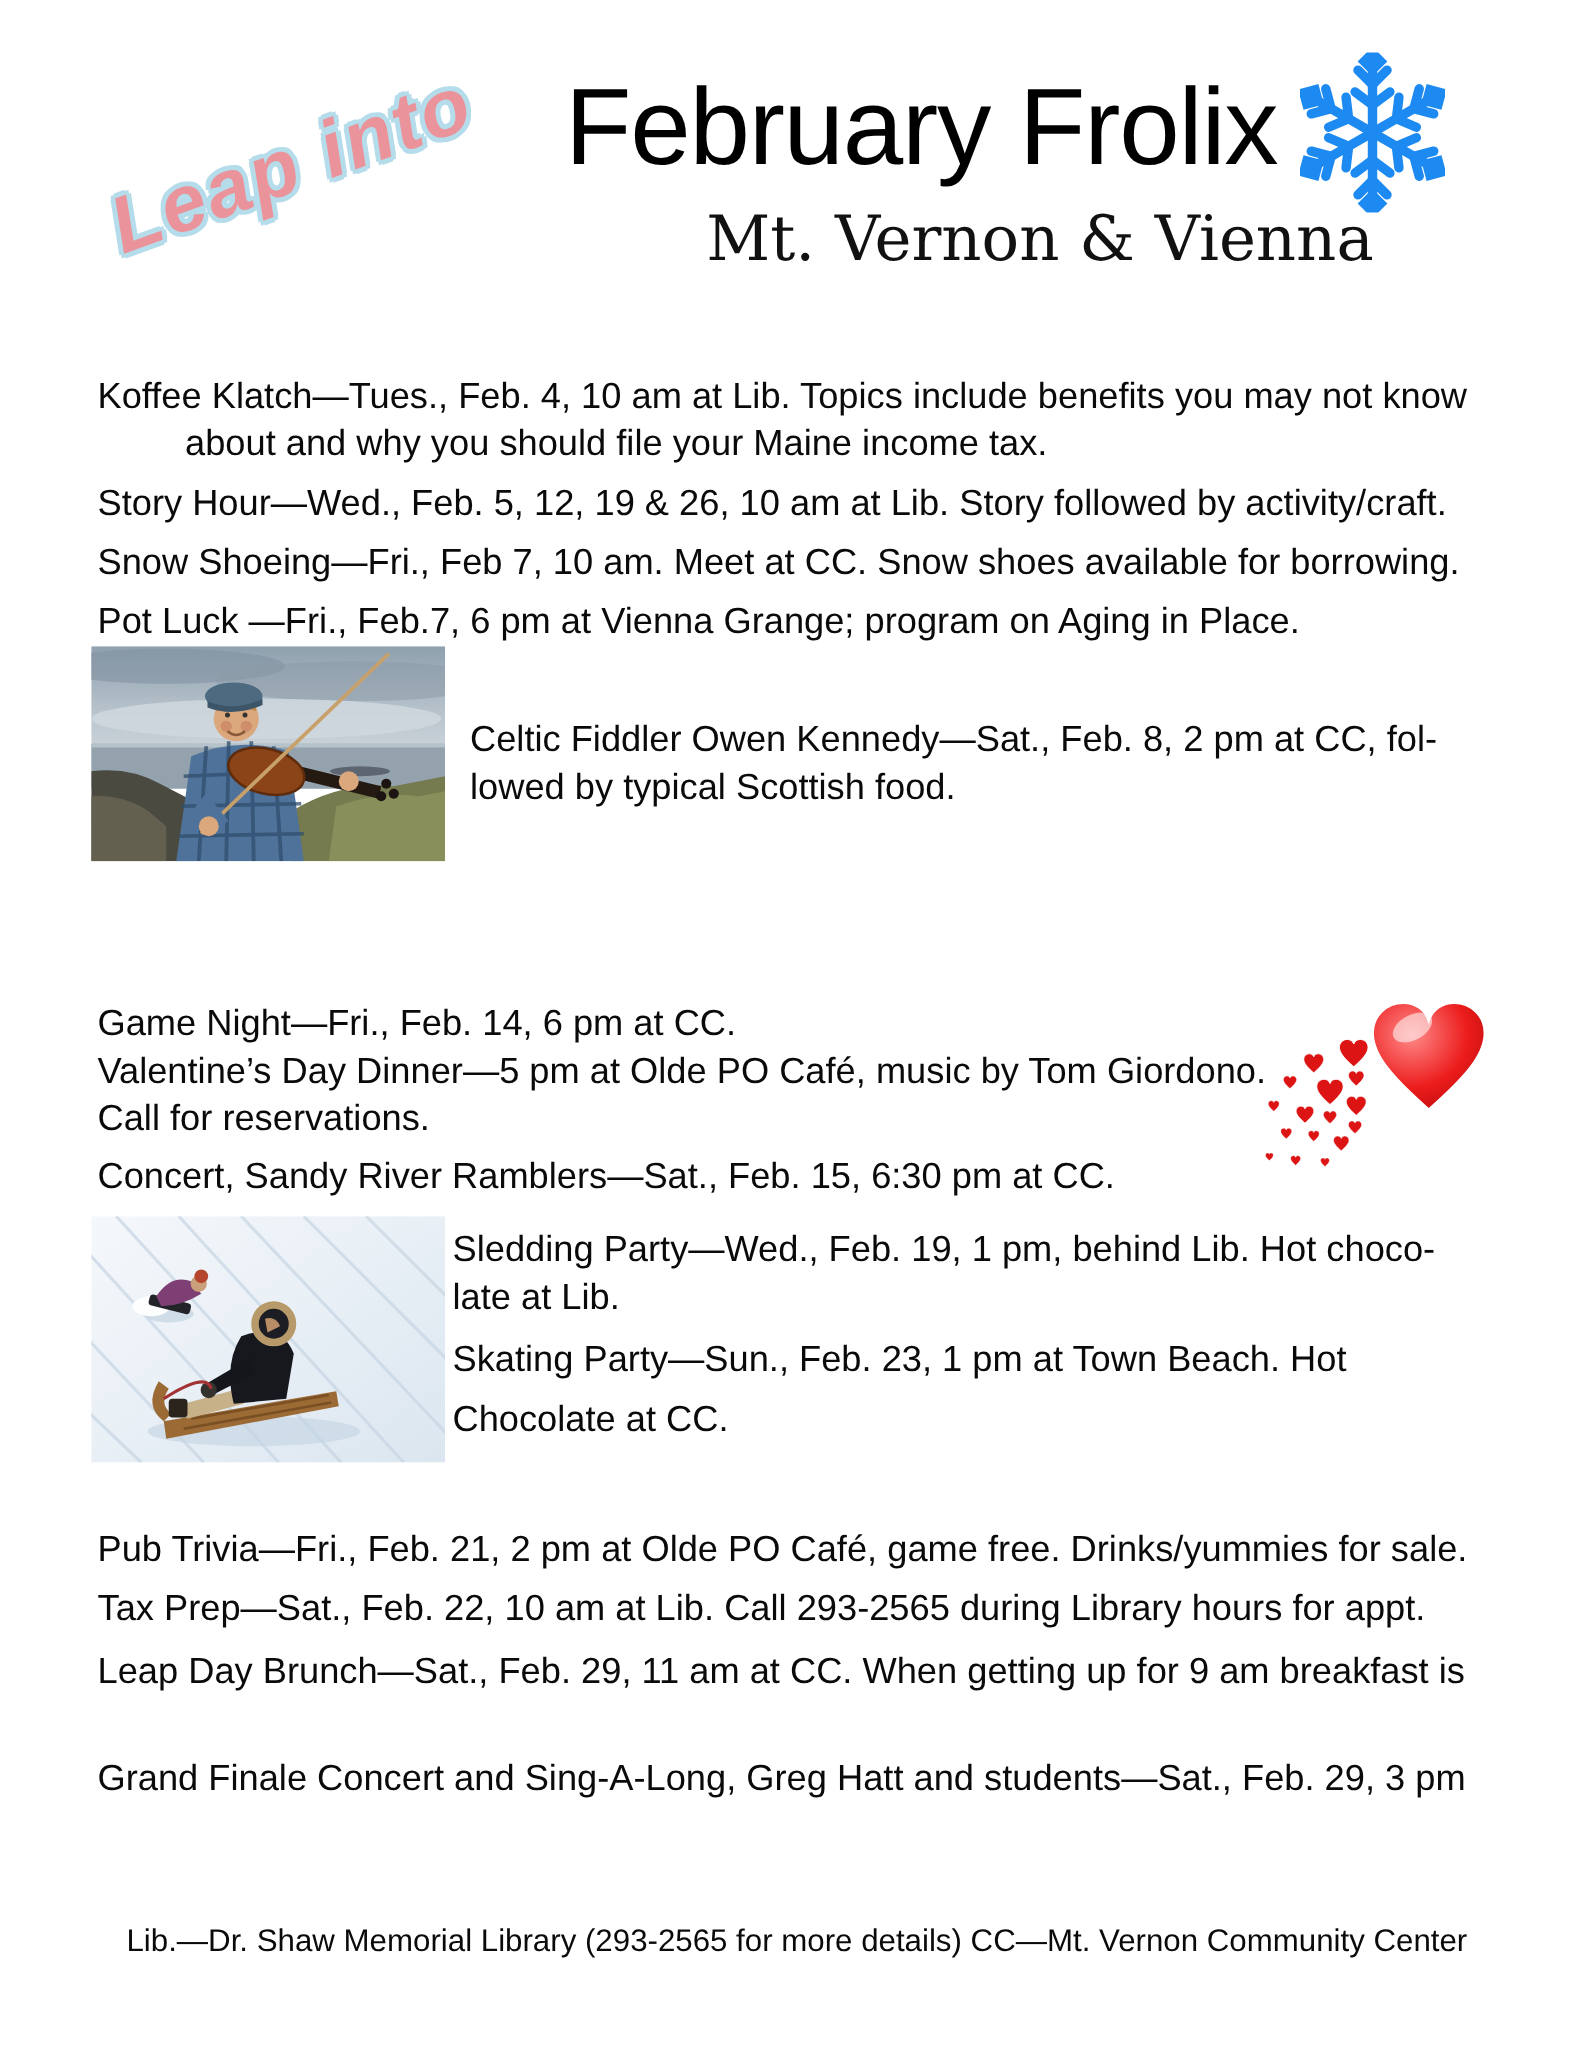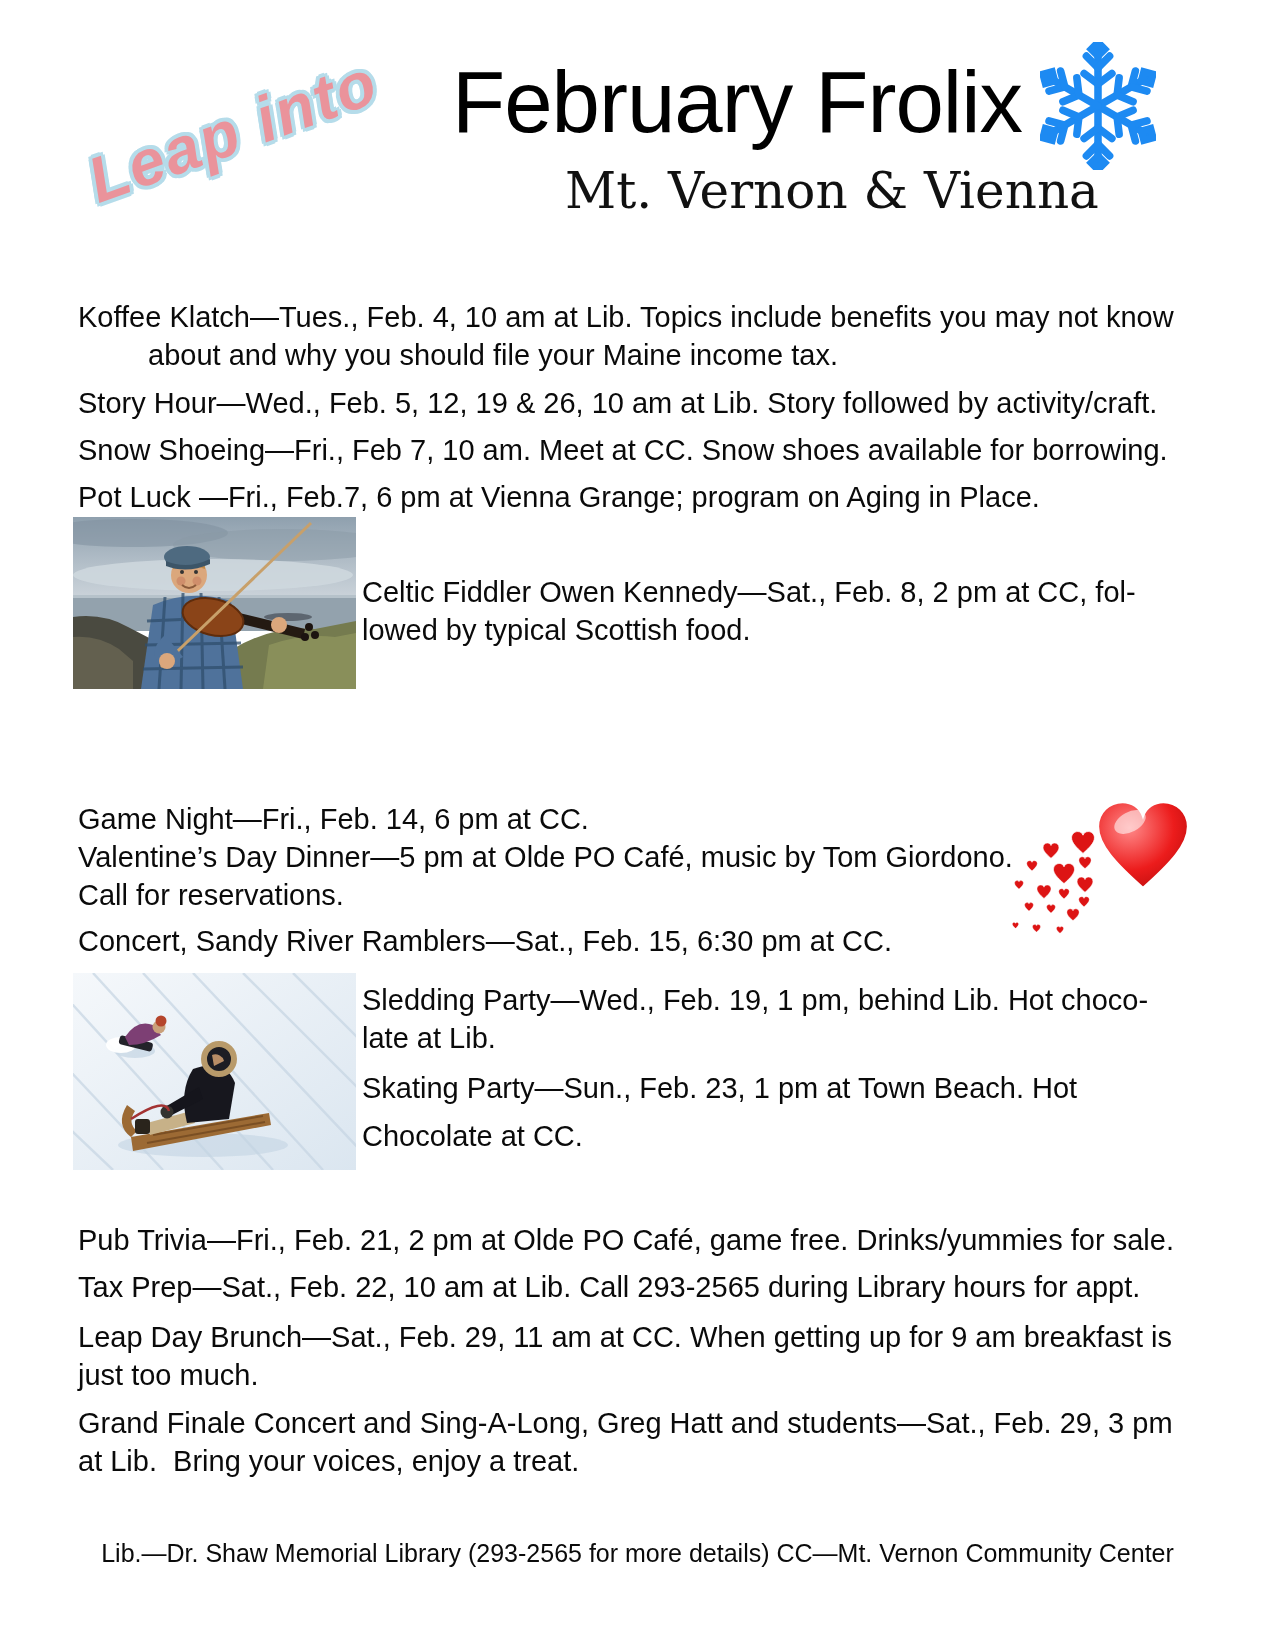--- a/index.html
+++ b/index.html
@@ -166,21 +166,21 @@
           <circle cx="242" cy="118" r="4" fill="#1c1410"></circle>
         <circle cx="232" cy="120" r="4" fill="#1c1410"></circle>
         <line x1="238" y1="6" x2="88" y2="150" stroke="#c8a06a" stroke-width="3"></line>
         <circle cx="206" cy="108" r="8" fill="#dba77c"></circle>
         <path d="M92 118 Q72 136 90 150 L110 140 Z" fill="#4f729b"></path>
         <circle cx="94" cy="144" r="8" fill="#dba77c"></circle>
       </g>
     </svg>
   </div>
 
-  <div class="abs" style="left:362px;top:573px">
+  <div class="abs" style="left:376px;top:573px">
     <div class="line">Celtic Fiddler Owen Kennedy—Sat., Feb. 8, 2 pm at CC, fol-</div>
     <div class="line">lowed by typical Scottish food.</div>
   </div>
 
 
   <div class="abs" style="left:78px;top:800px">
     <div class="line">Game Night—Fri., Feb. 14, 6 pm at CC.</div>
   </div>
 
   <div class="abs" style="left:78px;top:838px">
@@ -285,25 +285,23 @@
   <div class="abs" style="left:78px;top:1221px">
     <div class="line">Pub Trivia—Fri., Feb. 21, 2 pm at Olde PO Café, game free. Drinks/yummies for sale.</div>
   </div>
 
   <div class="abs" style="left:78px;top:1268px">
     <div class="line">Tax Prep—Sat., Feb. 22, 10 am at Lib. Call 293-2565 during Library hours for appt.</div>
   </div>
 
   <div class="abs" style="left:78px;top:1318px">
     <div class="line">Leap Day Brunch—Sat., Feb. 29, 11 am at CC. When getting up for 9 am breakfast is</div>
-    <div class="line">just too much.</div>
   </div>
 
   <div class="abs" style="left:78px;top:1404px">
     <div class="line">Grand Finale Concert and Sing-A-Long, Greg Hatt and students—Sat., Feb. 29, 3 pm</div>
-    <div class="line">at Lib.  Bring your voices, enjoy a treat.</div>
   </div>
 
   <div class="abs footer">
     <div class="line">Lib.—Dr. Shaw Memorial Library (293-2565 for more details) CC—Mt. Vernon Community Center</div>
   </div>
 
 </div>
 
 </body></html>

